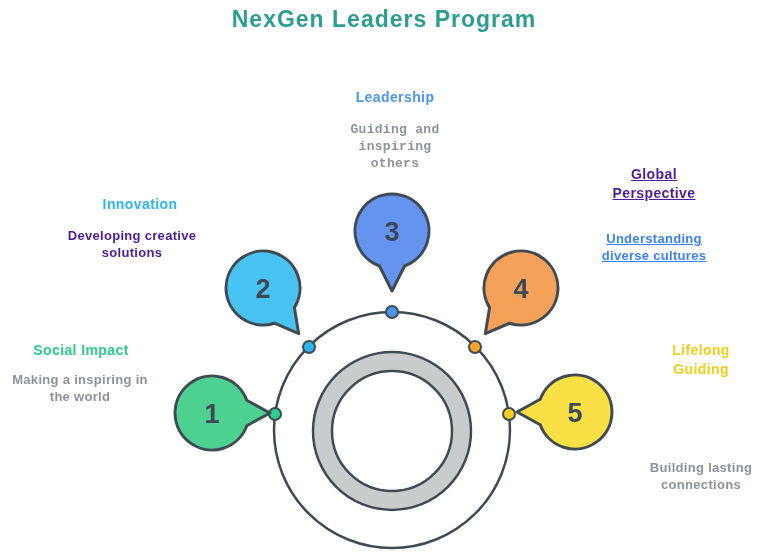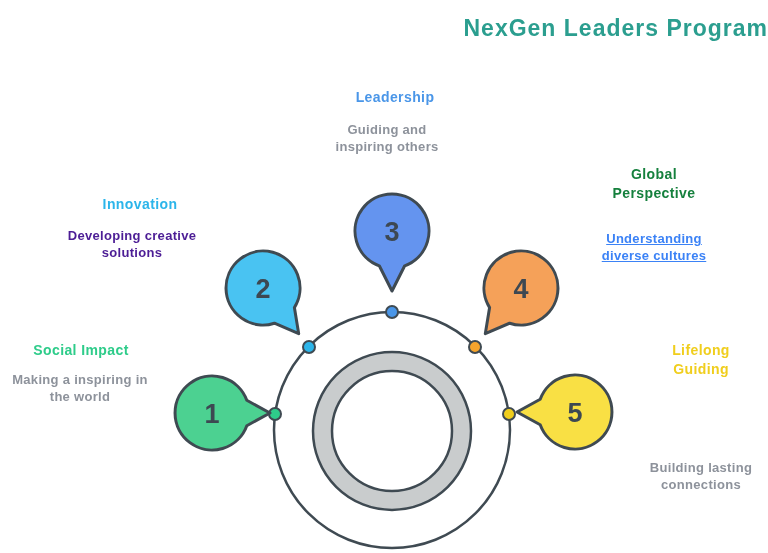--- a/index.html
+++ b/index.html
@@ -1,26 +1,26 @@
 <!DOCTYPE html>
 <html><head>
 <meta charset="utf-8">
 <style>
   html,body{margin:0;padding:0;background:#ffffff;}
   body{font-family:"Liberation Sans", sans-serif;}
   .stage{position:relative;width:768px;height:553px;background:#ffffff;overflow:hidden;}
   .stage svg{position:absolute;left:0;top:0;}
   .txt{position:absolute;text-align:center;transform:translateX(-50%);}
-  .title{left:0;right:0;top:15px;transform:none;font-size:23px;font-weight:bold;letter-spacing:1px;text-align:right;}
+  .title{left:0;right:0;top:6px;transform:none;font-size:23px;font-weight:bold;letter-spacing:1px;}
   .label{font-size:14px;font-weight:bold;letter-spacing:.4px;line-height:1.35;}
   .desc{font-size:13px;font-weight:bold;letter-spacing:.3px;line-height:1.3;}
   .bubble-num{font-size:27px;font-weight:600;}
   
   .label-leadership{left:395px;top:88px;width:140px;}
-  .desc-leadership{left:387px;top:122px;width:120px;}
+  .desc-leadership{left:395px;top:122px;width:120px;font-family:Liberation Mono, monospace;}
   .label-innovation{left:140px;top:195px;width:180px;}
   .desc-innovation{left:132px;top:228px;width:160px;}
   .label-global{left:654px;top:165px;width:112px;}
   .desc-global{left:654px;top:231px;width:140px;}
   .label-social{left:81px;top:341px;width:200px;}
   .desc-social{left:80px;top:372px;width:150px;}
   .label-lifelong{left:701px;top:341px;width:90px;}
   .desc-lifelong{left:701px;top:412px;width:112px;margin-top:48px;}
 </style>
 </head>
@@ -59,19 +59,19 @@
 
   <div class="txt label label-social" style="color: rgb(46, 204, 138);">Social Impact</div>
   <div class="txt desc desc-social" style="color: rgb(141, 146, 155);">Making a inspiring in the world</div>
 
   <div class="txt label label-innovation" style="color: rgb(44, 181, 234);">Innovation</div>
   <div class="txt desc desc-innovation" style="color: #4c1d95;">Developing creative solutions</div>
 
   <div class="txt label label-leadership" style="color: rgb(74, 150, 232);">Leadership</div>
   <div class="txt desc desc-leadership" style="color: rgb(141, 146, 155);">Guiding and inspiring others</div>
 
-  <div class="txt label label-global" style="color: #15803d;">Global Perspective</div>
+  <div class="txt label label-global" style="color: #4c1d95; text-decoration: underline;">Global Perspective</div>
   <div class="txt desc desc-global" style="color: #3b82f6; text-decoration: underline;">Understanding diverse cultures</div>
 
   <div class="txt label label-lifelong" style="color: rgb(240, 206, 29);">Lifelong Guiding</div>
   <div class="txt desc desc-lifelong" style="color: rgb(141, 146, 155);">Building lasting connections</div>
 
 </div>
 
 </body></html>

